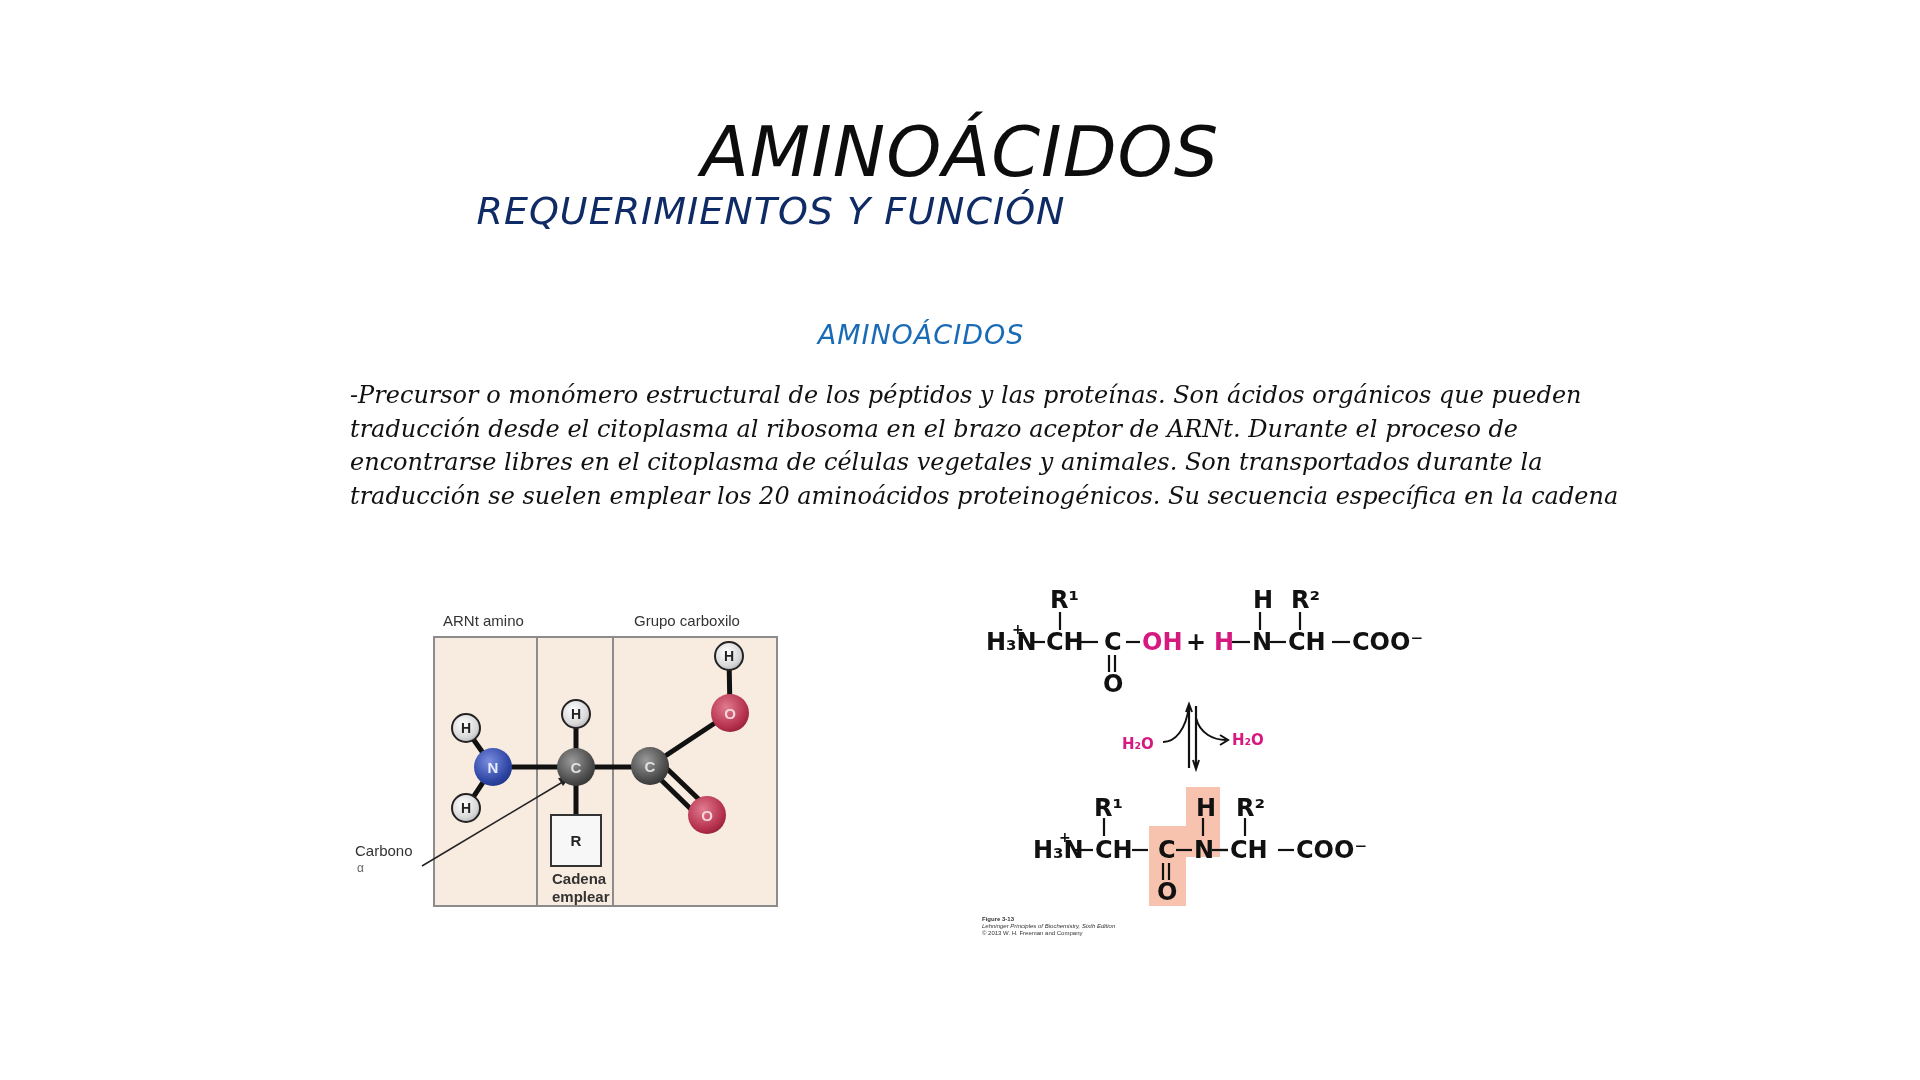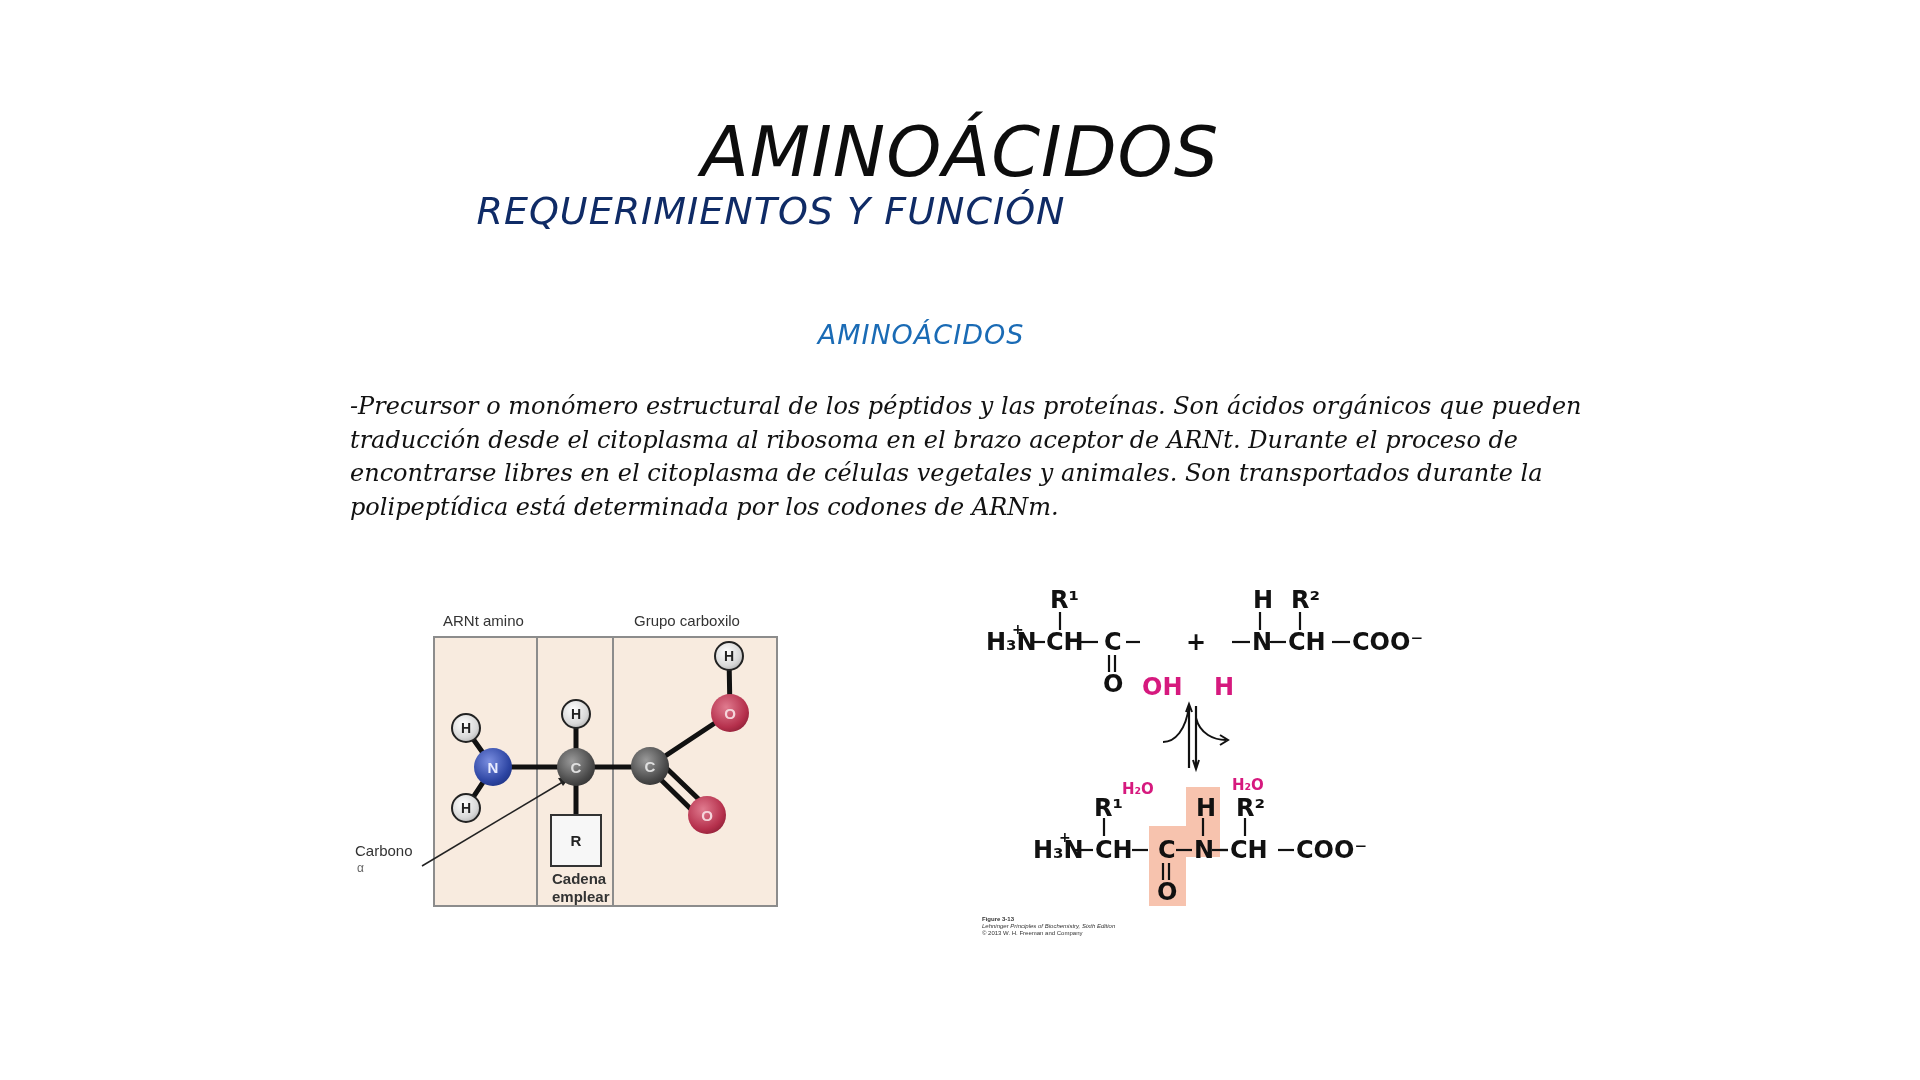--- a/index.html
+++ b/index.html
@@ -5,21 +5,21 @@
   html, body { margin:0; padding:0; }
   body { width:1920px; height:1080px; background:#ffffff; position:relative; overflow:hidden;
          font-family:"DejaVu Sans", sans-serif; color:#111; }
   .abs { position:absolute; }
   .title { left:0; width:1920px; top:112px; text-align:center; font-size:70px; letter-spacing:1px;
            font-family:"DejaVu Sans", sans-serif; font-style:italic; color:#0d0d0d; line-height:80px; }
   .subtitle { left:0; width:1542px; top:188px; text-align:center; font-size:38px; font-style:italic;
               color:#0f2b66; line-height:46px; letter-spacing:1px; }
   .section { left:0; width:1842px; top:318px; text-align:center; font-size:27px; font-style:italic;
              color:#1a6bb5; line-height:34px; letter-spacing:1px; }
-  .para { left:350px; top:390px; width:1290px; font-size:24px; line-height:33.5px; font-style:italic;
+  .para { left:350px; top:379px; width:1290px; font-size:24px; line-height:33.5px; font-style:italic;
           color:#111; font-family:"DejaVu Serif", serif; white-space:nowrap; }
   .para div { height:33.5px; }
 
   
   .lbl { font-family:"Liberation Sans", sans-serif; font-size:15px; color:#333; }
   .panel { background:#f8ebdf; border:2px solid #8c8c8c; box-sizing:border-box; }
   .atom { border-radius:50%; display:flex; align-items:center; justify-content:center;
           font-family:"Liberation Sans", sans-serif; font-weight:bold; box-sizing:border-box; }
   .atomH { width:30px; height:30px; background:radial-gradient(circle at 40% 35%, #ffffff, #d8d8d8 60%, #9a9a9a);
            border:2px solid #222; color:#222; font-size:14px; }
@@ -28,36 +28,36 @@
   .atomC { width:38px; height:38px; background:radial-gradient(circle at 40% 35%, #9a9a9a, #4a4a4a 60%, #1d1d1d);
            color:#e0e0e0; font-size:15px; }
   .atomO { width:38px; height:38px; background:radial-gradient(circle at 40% 35%, #e07b8f, #b5304c 60%, #6d1326);
            color:#f5d5db; font-size:15px; }
   .rbox { background:#f7f7f7; border:2px solid #333; box-sizing:border-box; display:flex;
           align-items:center; justify-content:center; font-family:"Liberation Sans", sans-serif;
           font-weight:bold; font-size:15px; color:#222; }
 
   
   .chem { font-family:"DejaVu Sans", sans-serif; font-weight:bold; font-size:24px; color:#111; line-height:24px; white-space:nowrap; }
-  .mag { color:#d6197e;margin-top:45px; }
+  .mag { color:#d6197e; }
   .small { font-size:14px; }
   .caption { font-family:"Liberation Sans", sans-serif; font-size:6px; color:#333; line-height:7px; }
 </style>
 </head>
 <body>
 
 <div class="abs title">AMINOÁCIDOS</div>
 <div class="abs subtitle">REQUERIMIENTOS Y FUNCIÓN</div>
 <div class="abs section">AMINOÁCIDOS</div>
 
 <div class="abs para">
   <div>-Precursor o monómero estructural de los péptidos y las proteínas. Son ácidos orgánicos que pueden</div>
   <div>traducción desde el citoplasma al ribosoma en el brazo aceptor de ARNt. Durante el proceso de</div>
   <div>encontrarse libres en el citoplasma de células vegetales y animales. Son transportados durante la</div>
-  <div>polipeptídica está determinada por los codones de ARNm.</div>
+  <div>traducción se suelen emplear los 20 aminoácidos proteinogénicos. Su secuencia específica en la cadena</div>
 </div>
 
 <div>
   <div class="abs lbl" style="left:443px;top:612px;">ARNt amino</div>
   <div class="abs lbl" style="left:634px;top:612px;">Grupo carboxilo</div>
 
   <div class="abs panel" style="left:433px;top:636px;width:345px;height:271px;"></div>
   <div class="abs" style="left:536px;top:637px;width:2px;height:269px;background:#8c8c8c;"></div>
   <div class="abs" style="left:612px;top:637px;width:2px;height:269px;background:#8c8c8c;"></div>
 

